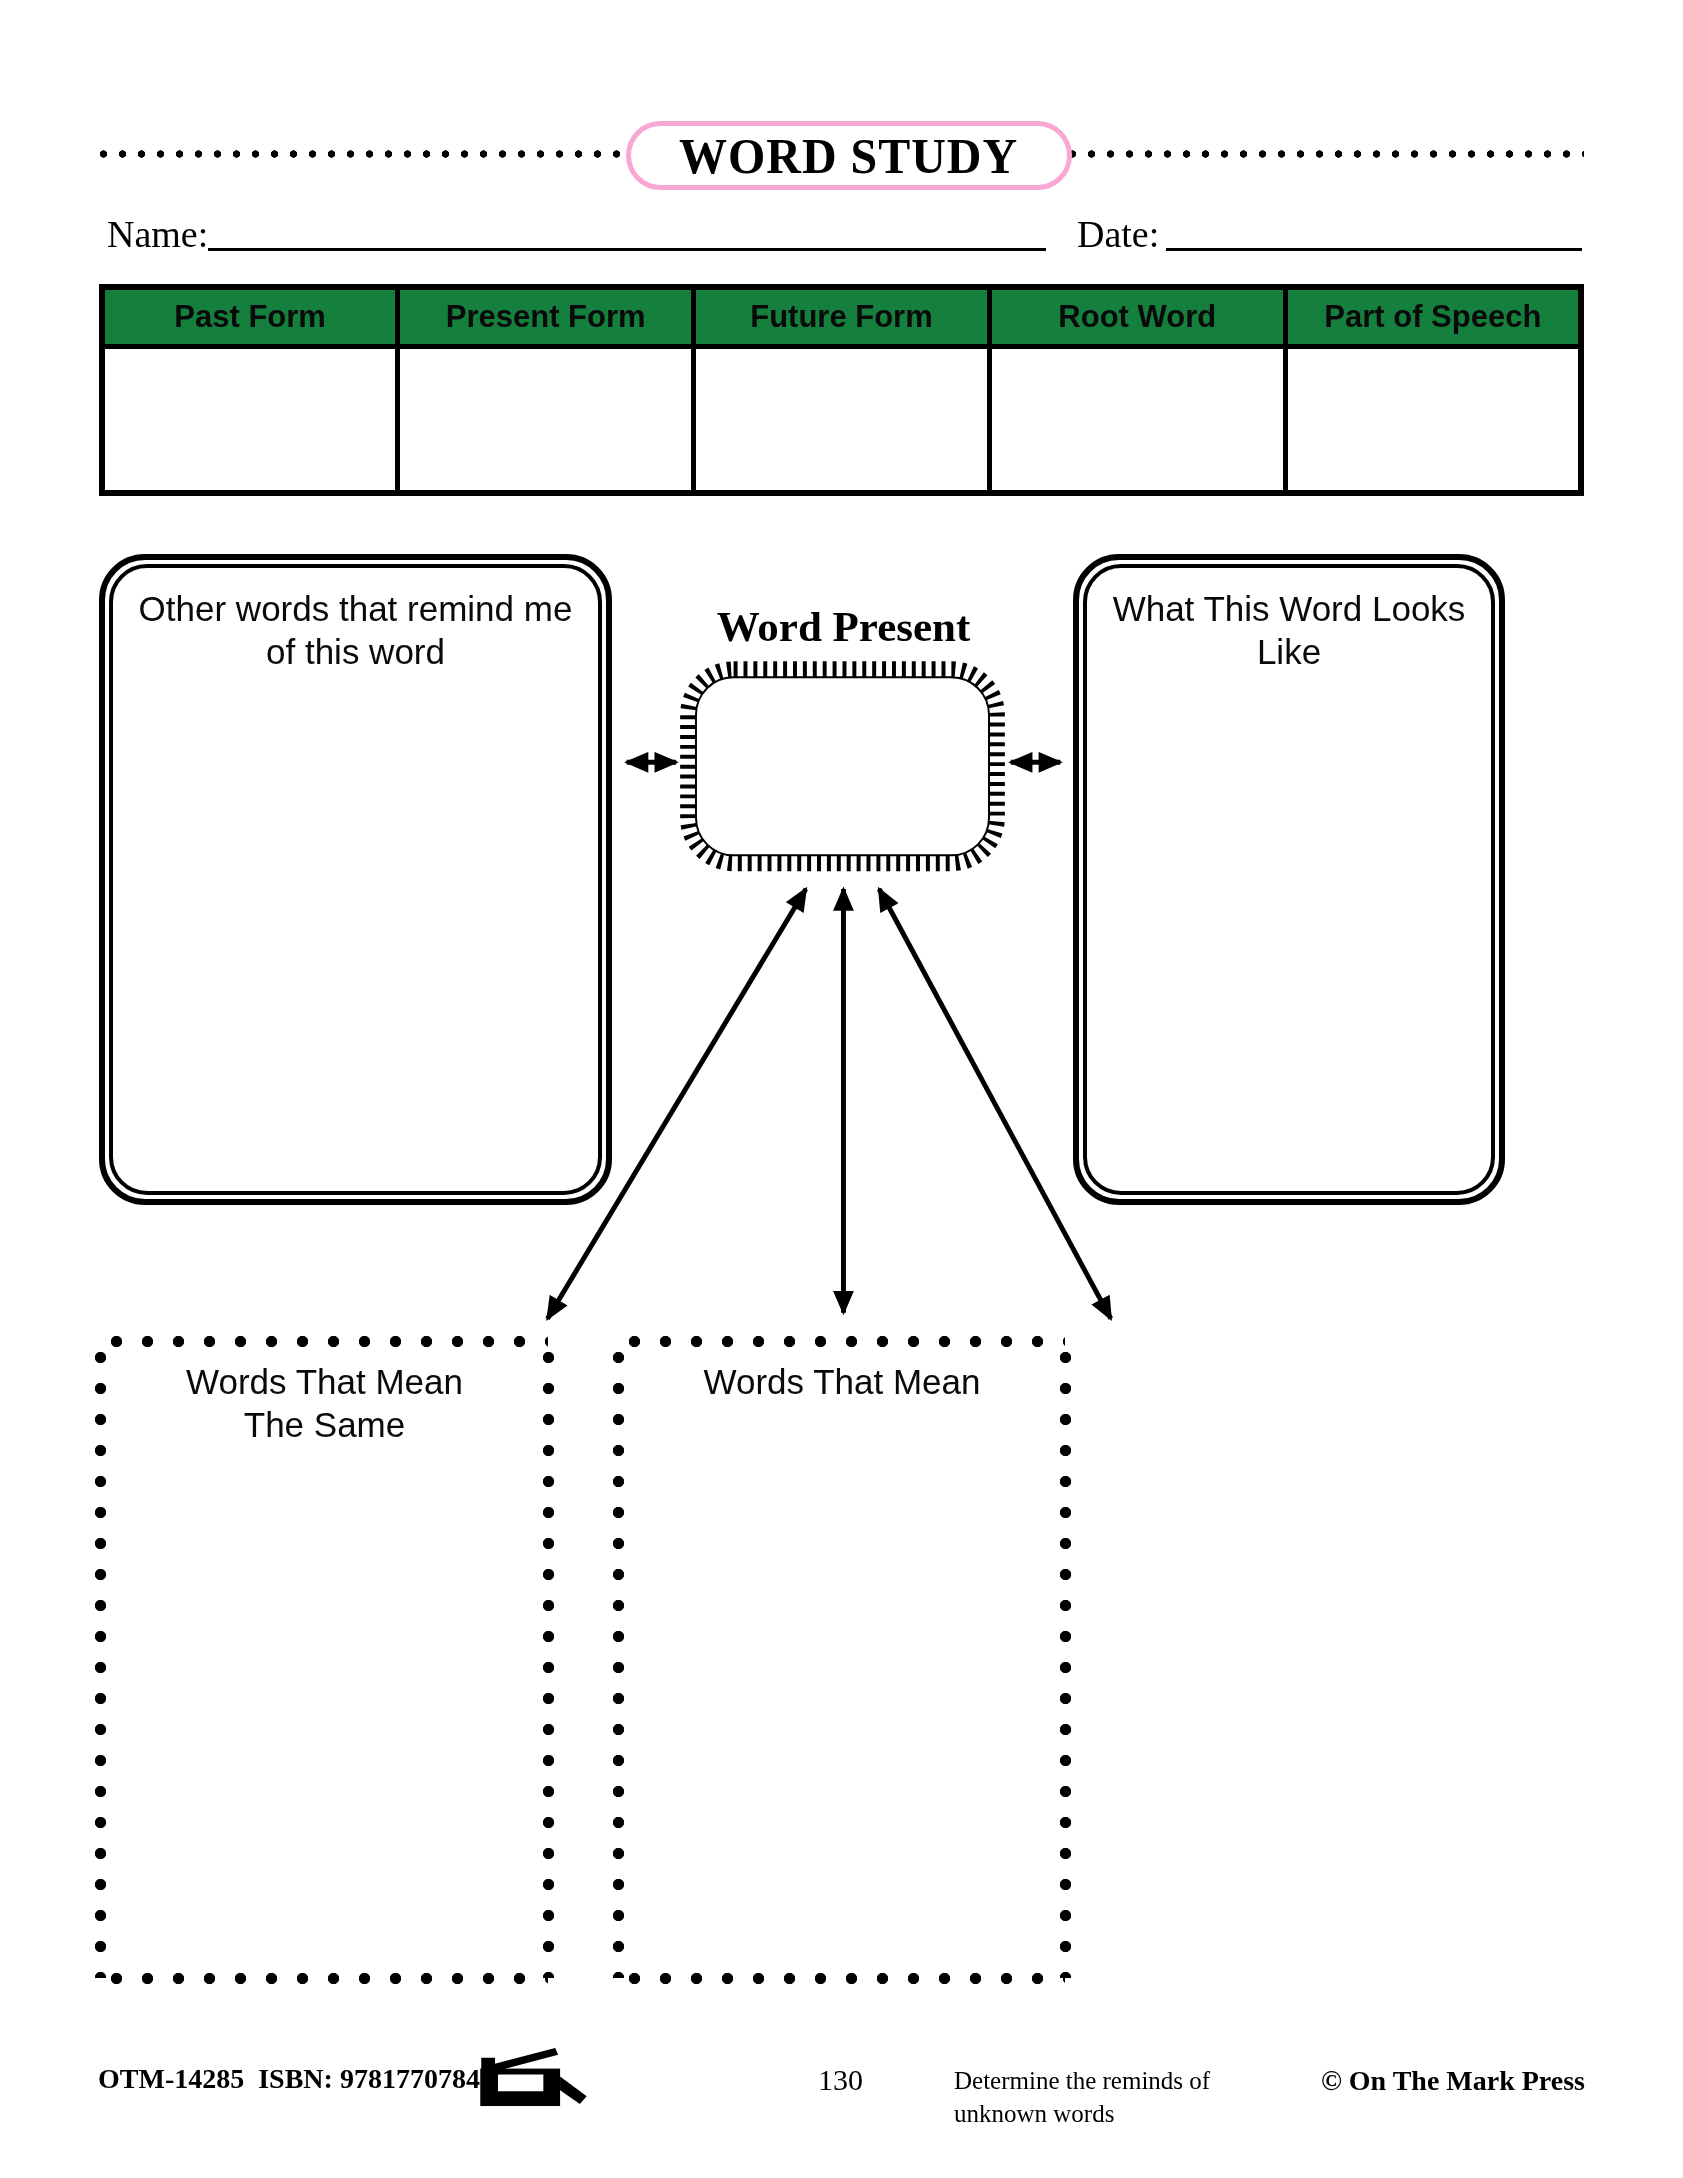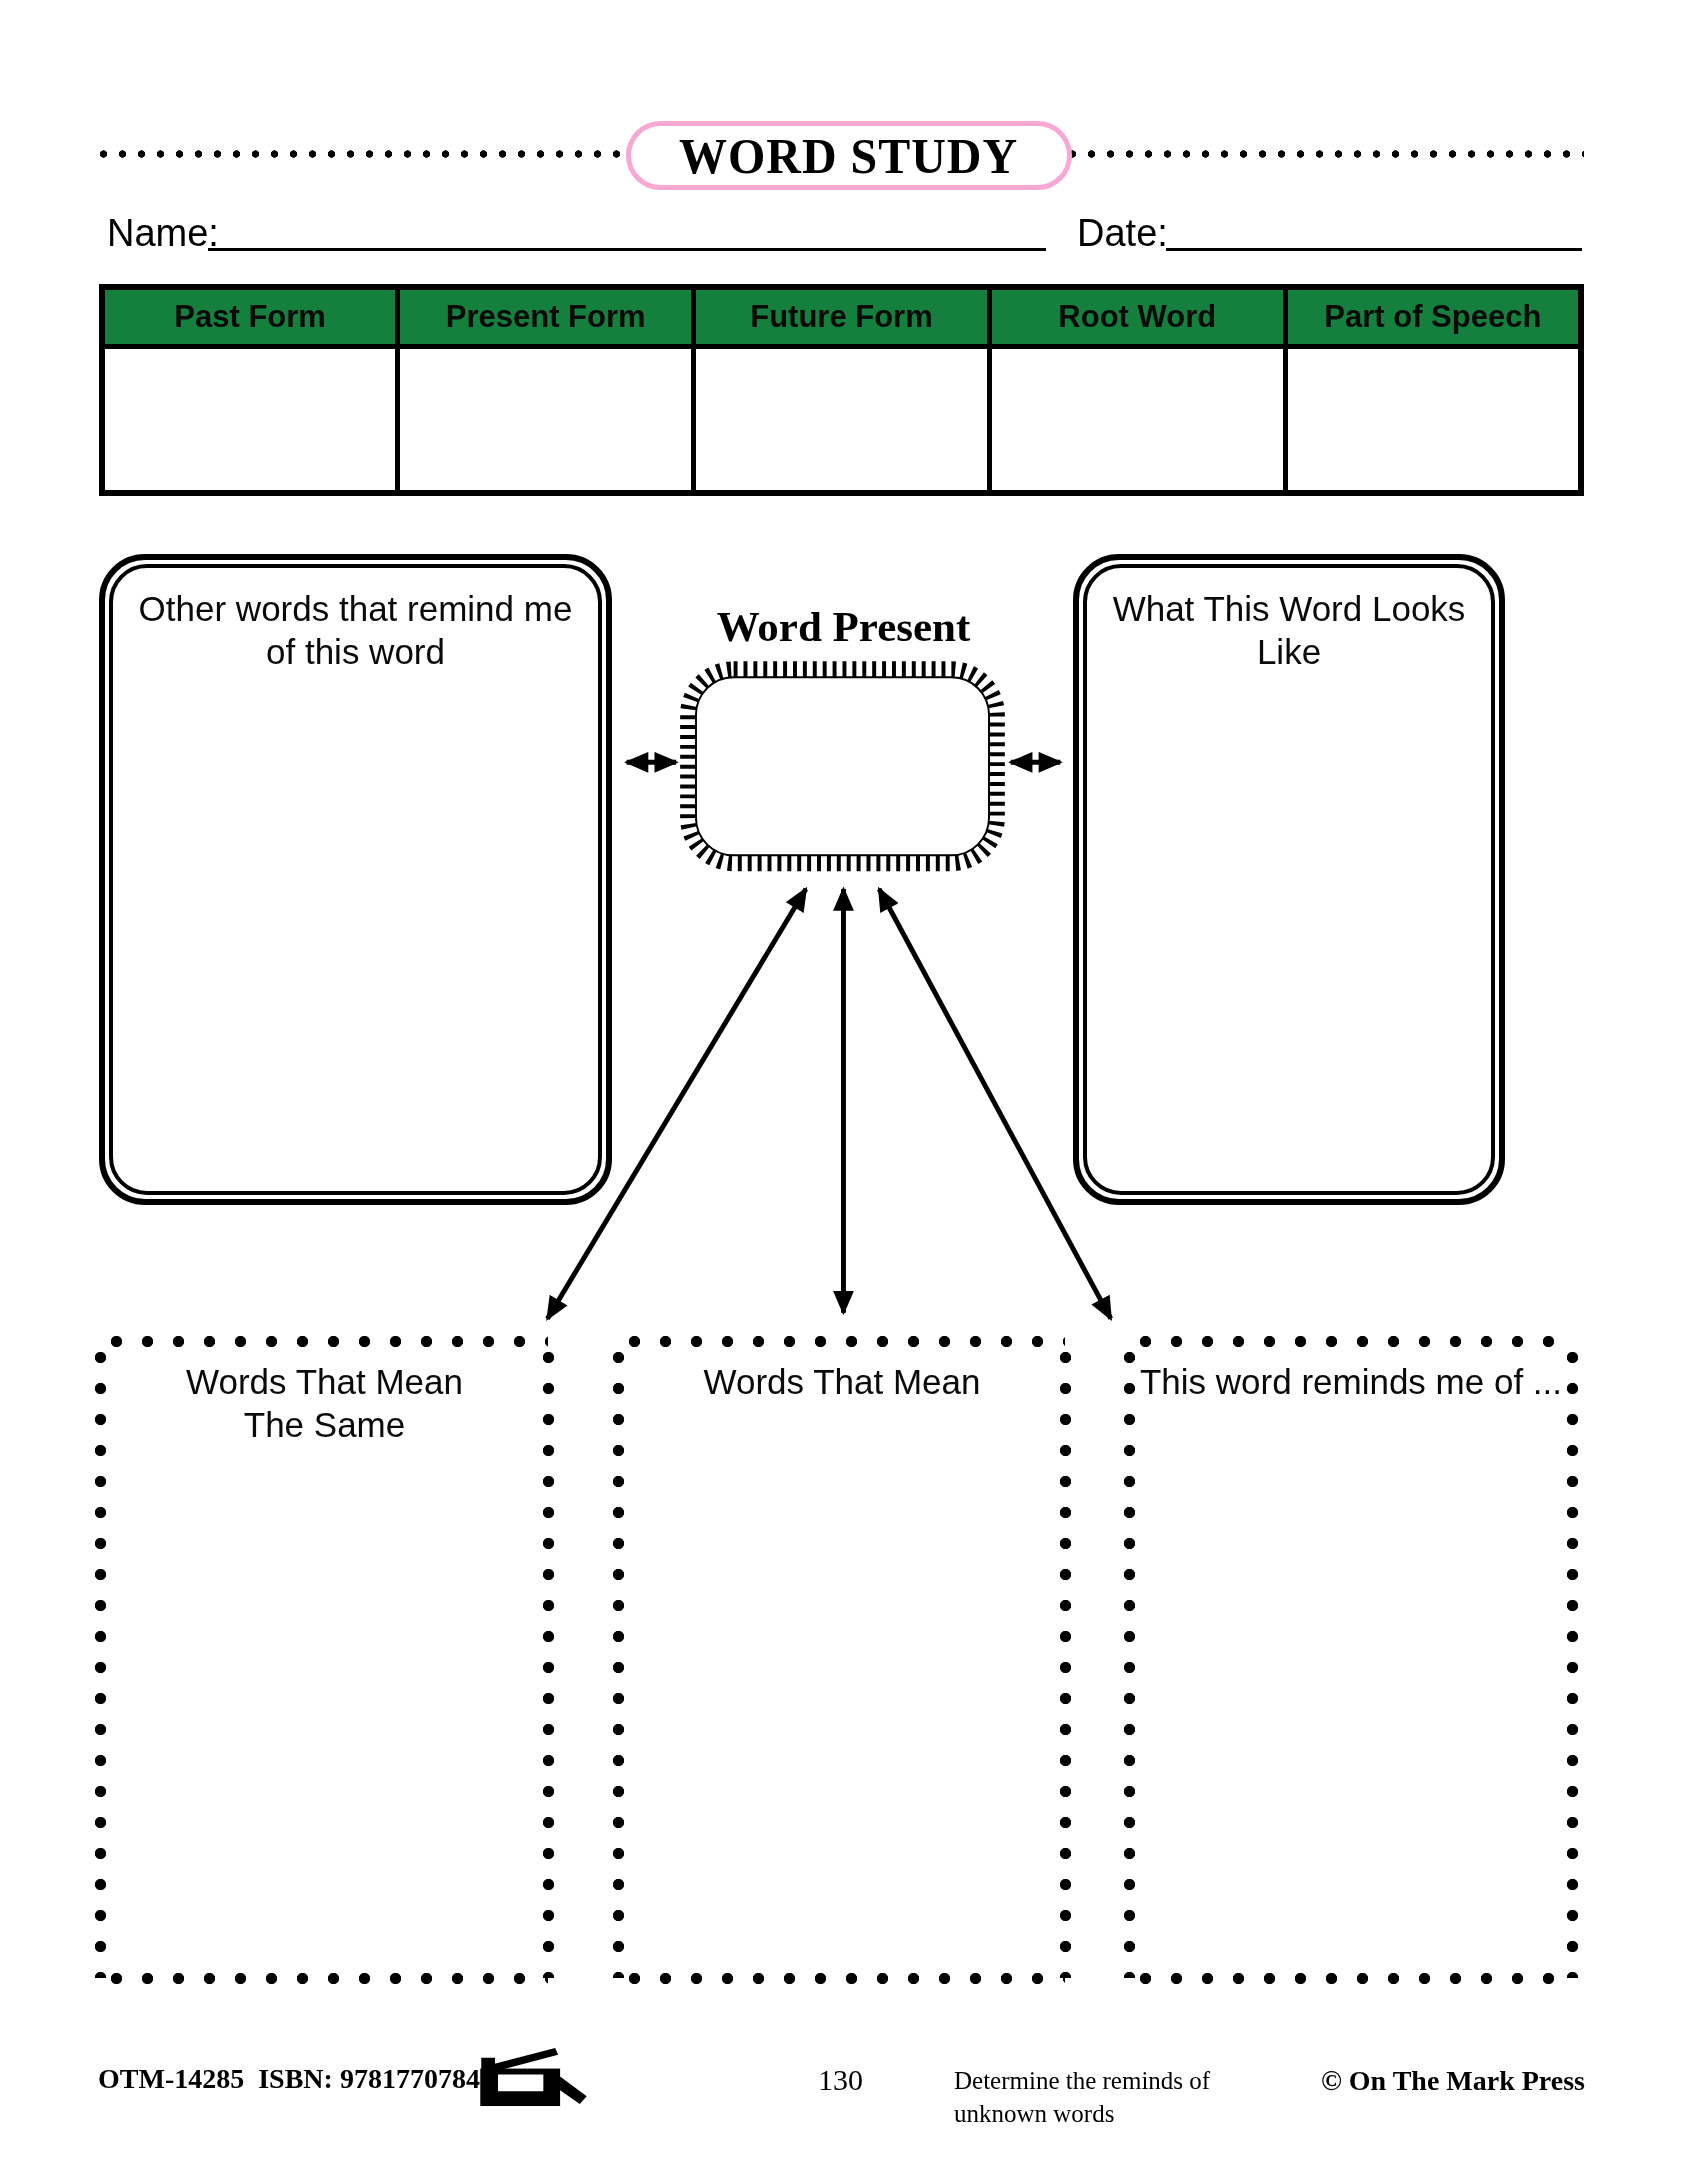--- a/index.html
+++ b/index.html
@@ -17,21 +17,21 @@
   }
   .title-badge{
     position:absolute;left:626px;top:121px;width:446px;height:69px;
     background:#fff;border:5px solid #f9a8d4;border-radius:44px;
     display:flex;align-items:center;justify-content:center;z-index:2;
   }
   .title-badge span{
     font-family:"Liberation Serif", serif;font-weight:bold;font-size:50px;
     letter-spacing:1px;white-space:nowrap;transform:scaleX(.96);
   }
-  .fieldlabel{position:absolute;font-size:38px;font-family:Liberation Sans, sans-serif;}
+  .fieldlabel{position:absolute;font-size:38px;font-family:Liberation Serif, serif;}
   .writeline{position:absolute;height:0;border-bottom:3px solid #000;}
   
   table.forms{
     position:absolute;left:99px;top:284px;width:1485px;
     border-collapse:collapse;table-layout:fixed;border:6px solid #000;
   }
   table.forms th,table.forms td{border:5px solid #000;}
   table.forms th{
     height:59px;background:#15803d;
     font-family:"Liberation Sans", sans-serif;font-weight:bold;font-size:31px;color:#0a0a0a;
@@ -162,27 +162,20 @@
   <div class="dotbox" style="left:612px;width:460px;">
     <div class="dedge d-top"></div>
     <div class="dedge d-bot"></div>
     <div class="dedge d-left"></div>
     <div class="dedge d-right"></div>
     <div class="boxtitle">
       <div>Words That Mean</div>
     </div>
   </div>
 
-  <div class="dotbox" style="left:1123px;width:456px;">
-    <div class="dedge d-top"></div>
-    <div class="dedge d-bot"></div>
-    <div class="dedge d-left"></div>
-    <div class="dedge d-right"></div>
-    <div class="boxtitle">This word reminds me of ...</div>
-  </div>
 
   <div class="f-code">
     <span>OTM-14285</span><span class="isbn">ISBN: 9781770784826</span>
   </div>
 
   <svg class="copier" viewBox="0 0 114 68">
     <polygon points="8,26 80,7 83,14 11,33" fill="#000"></polygon>
     <rect x="5" y="17" width="14" height="13" fill="#000"></rect>
     <rect x="4" y="28" width="81" height="38" fill="#000"></rect>
     <rect x="22" y="34" width="46" height="17" fill="#fff"></rect>

